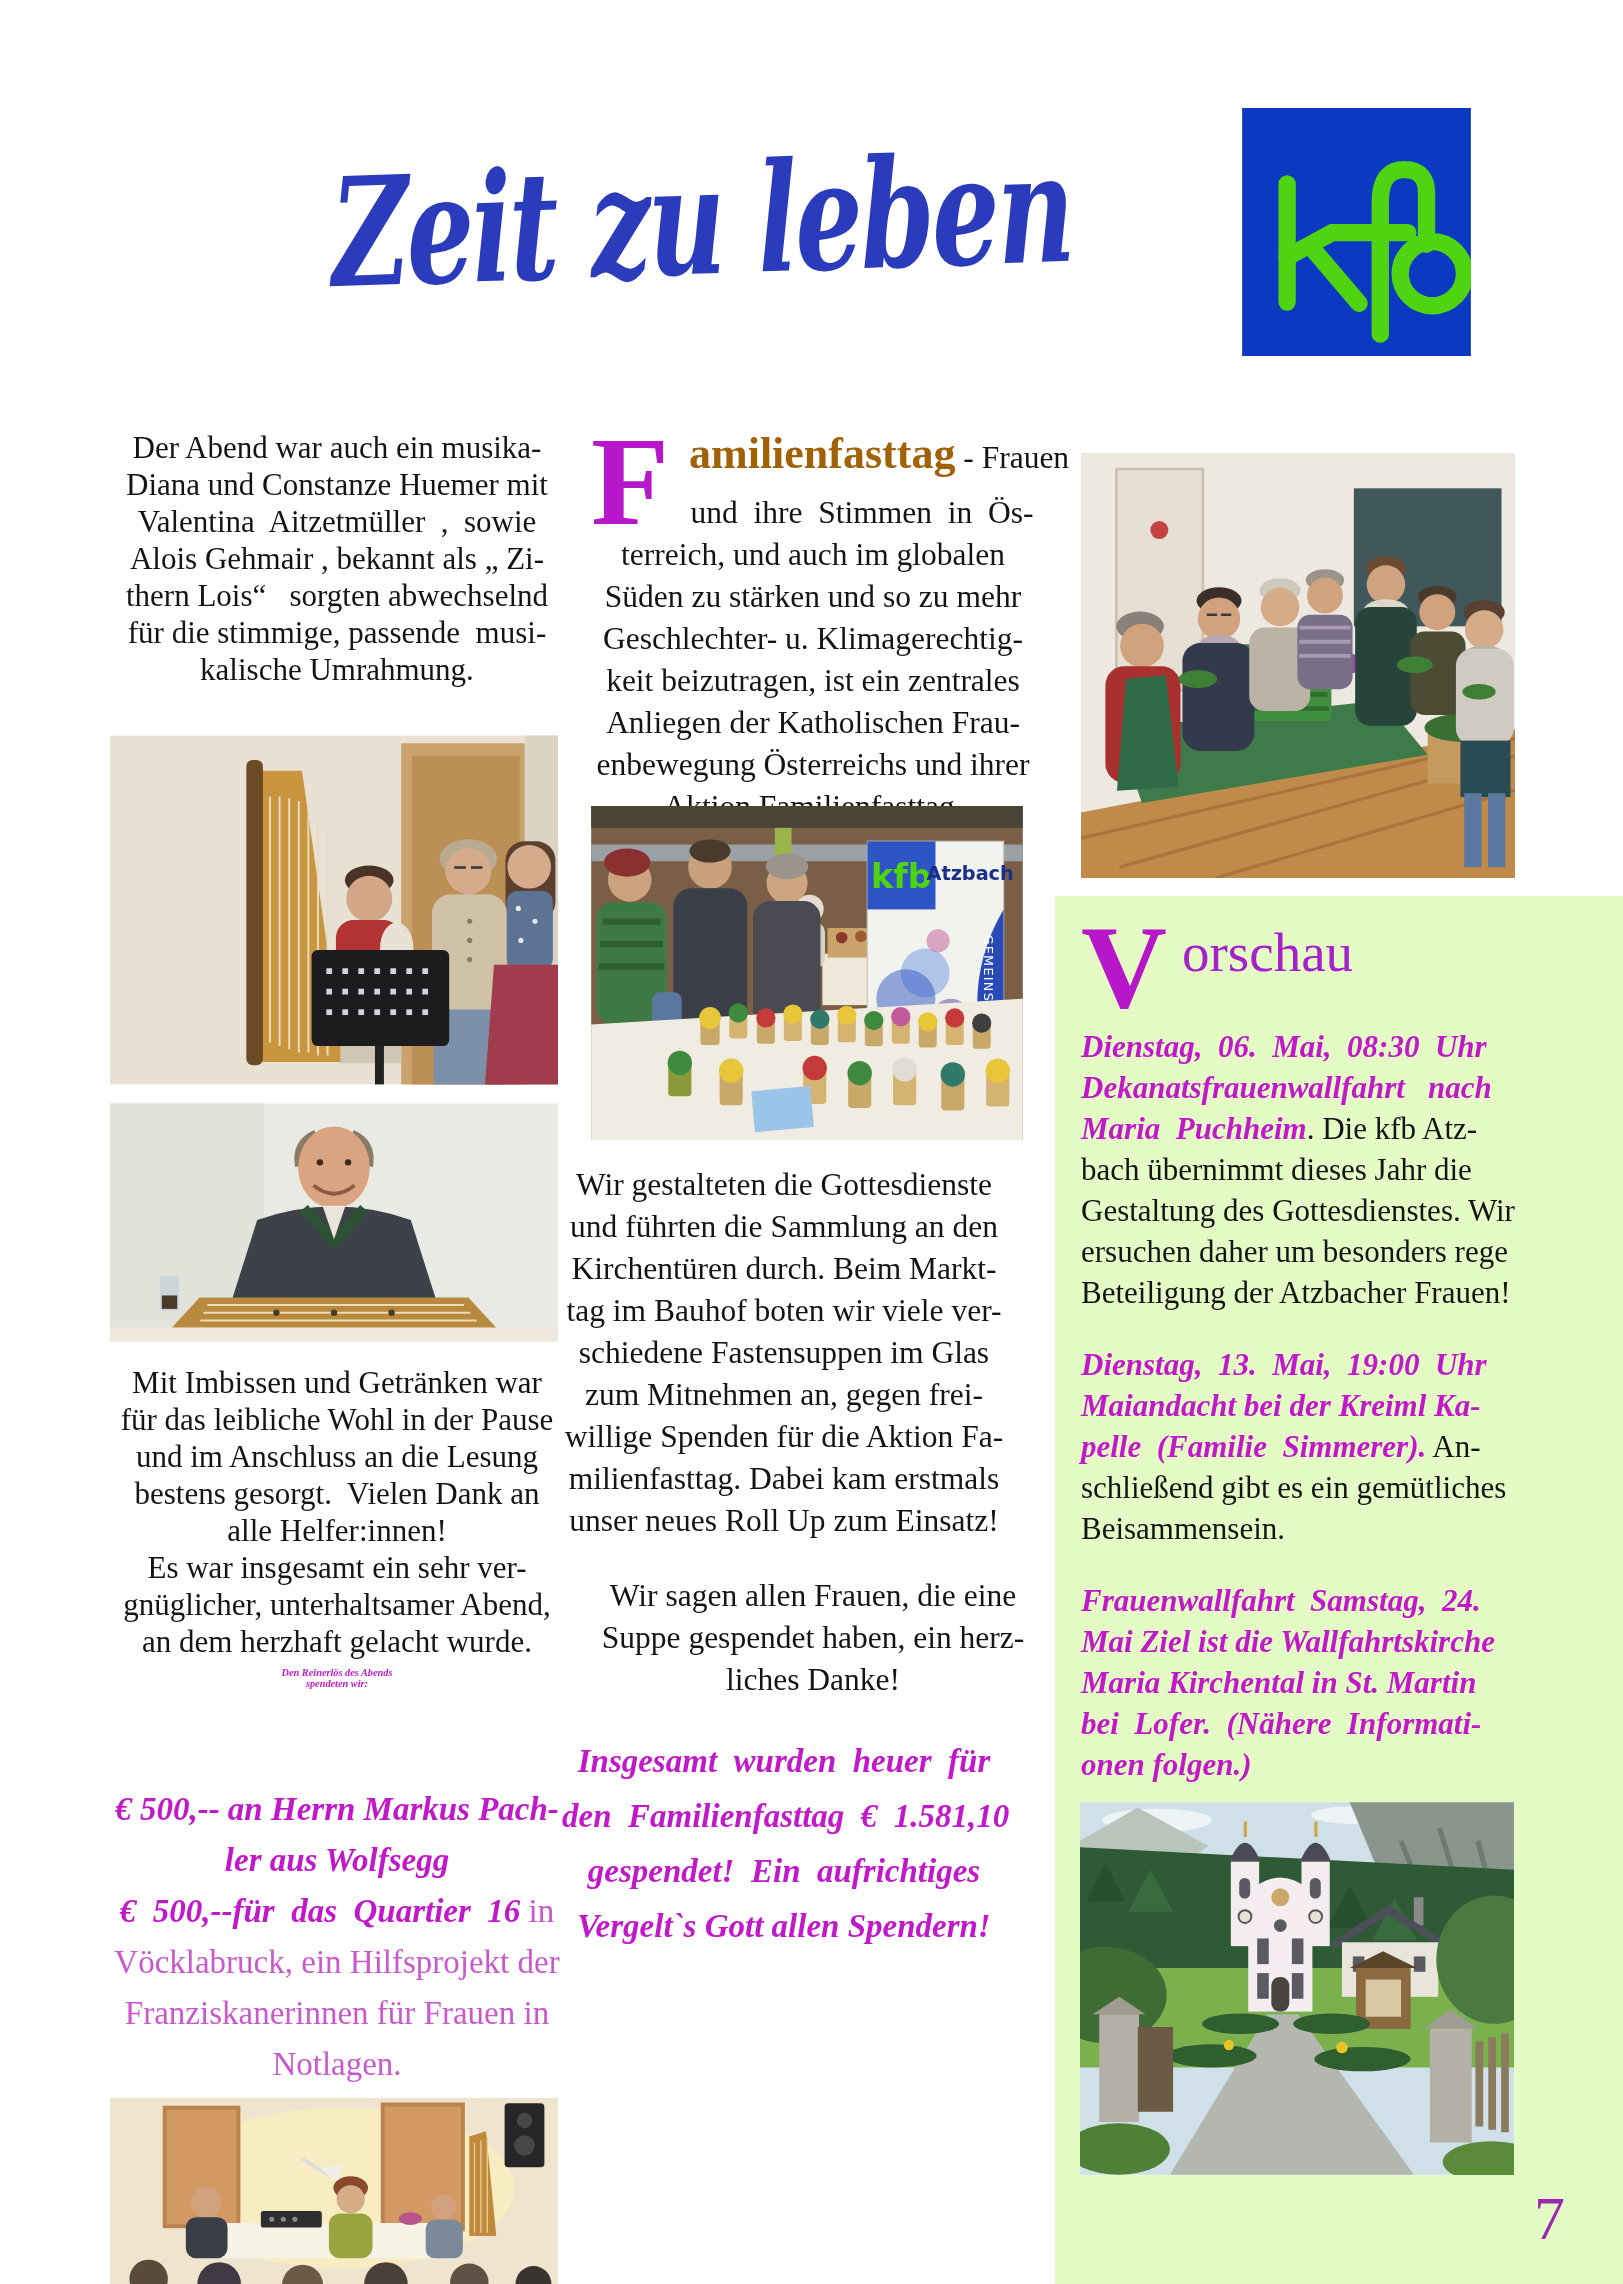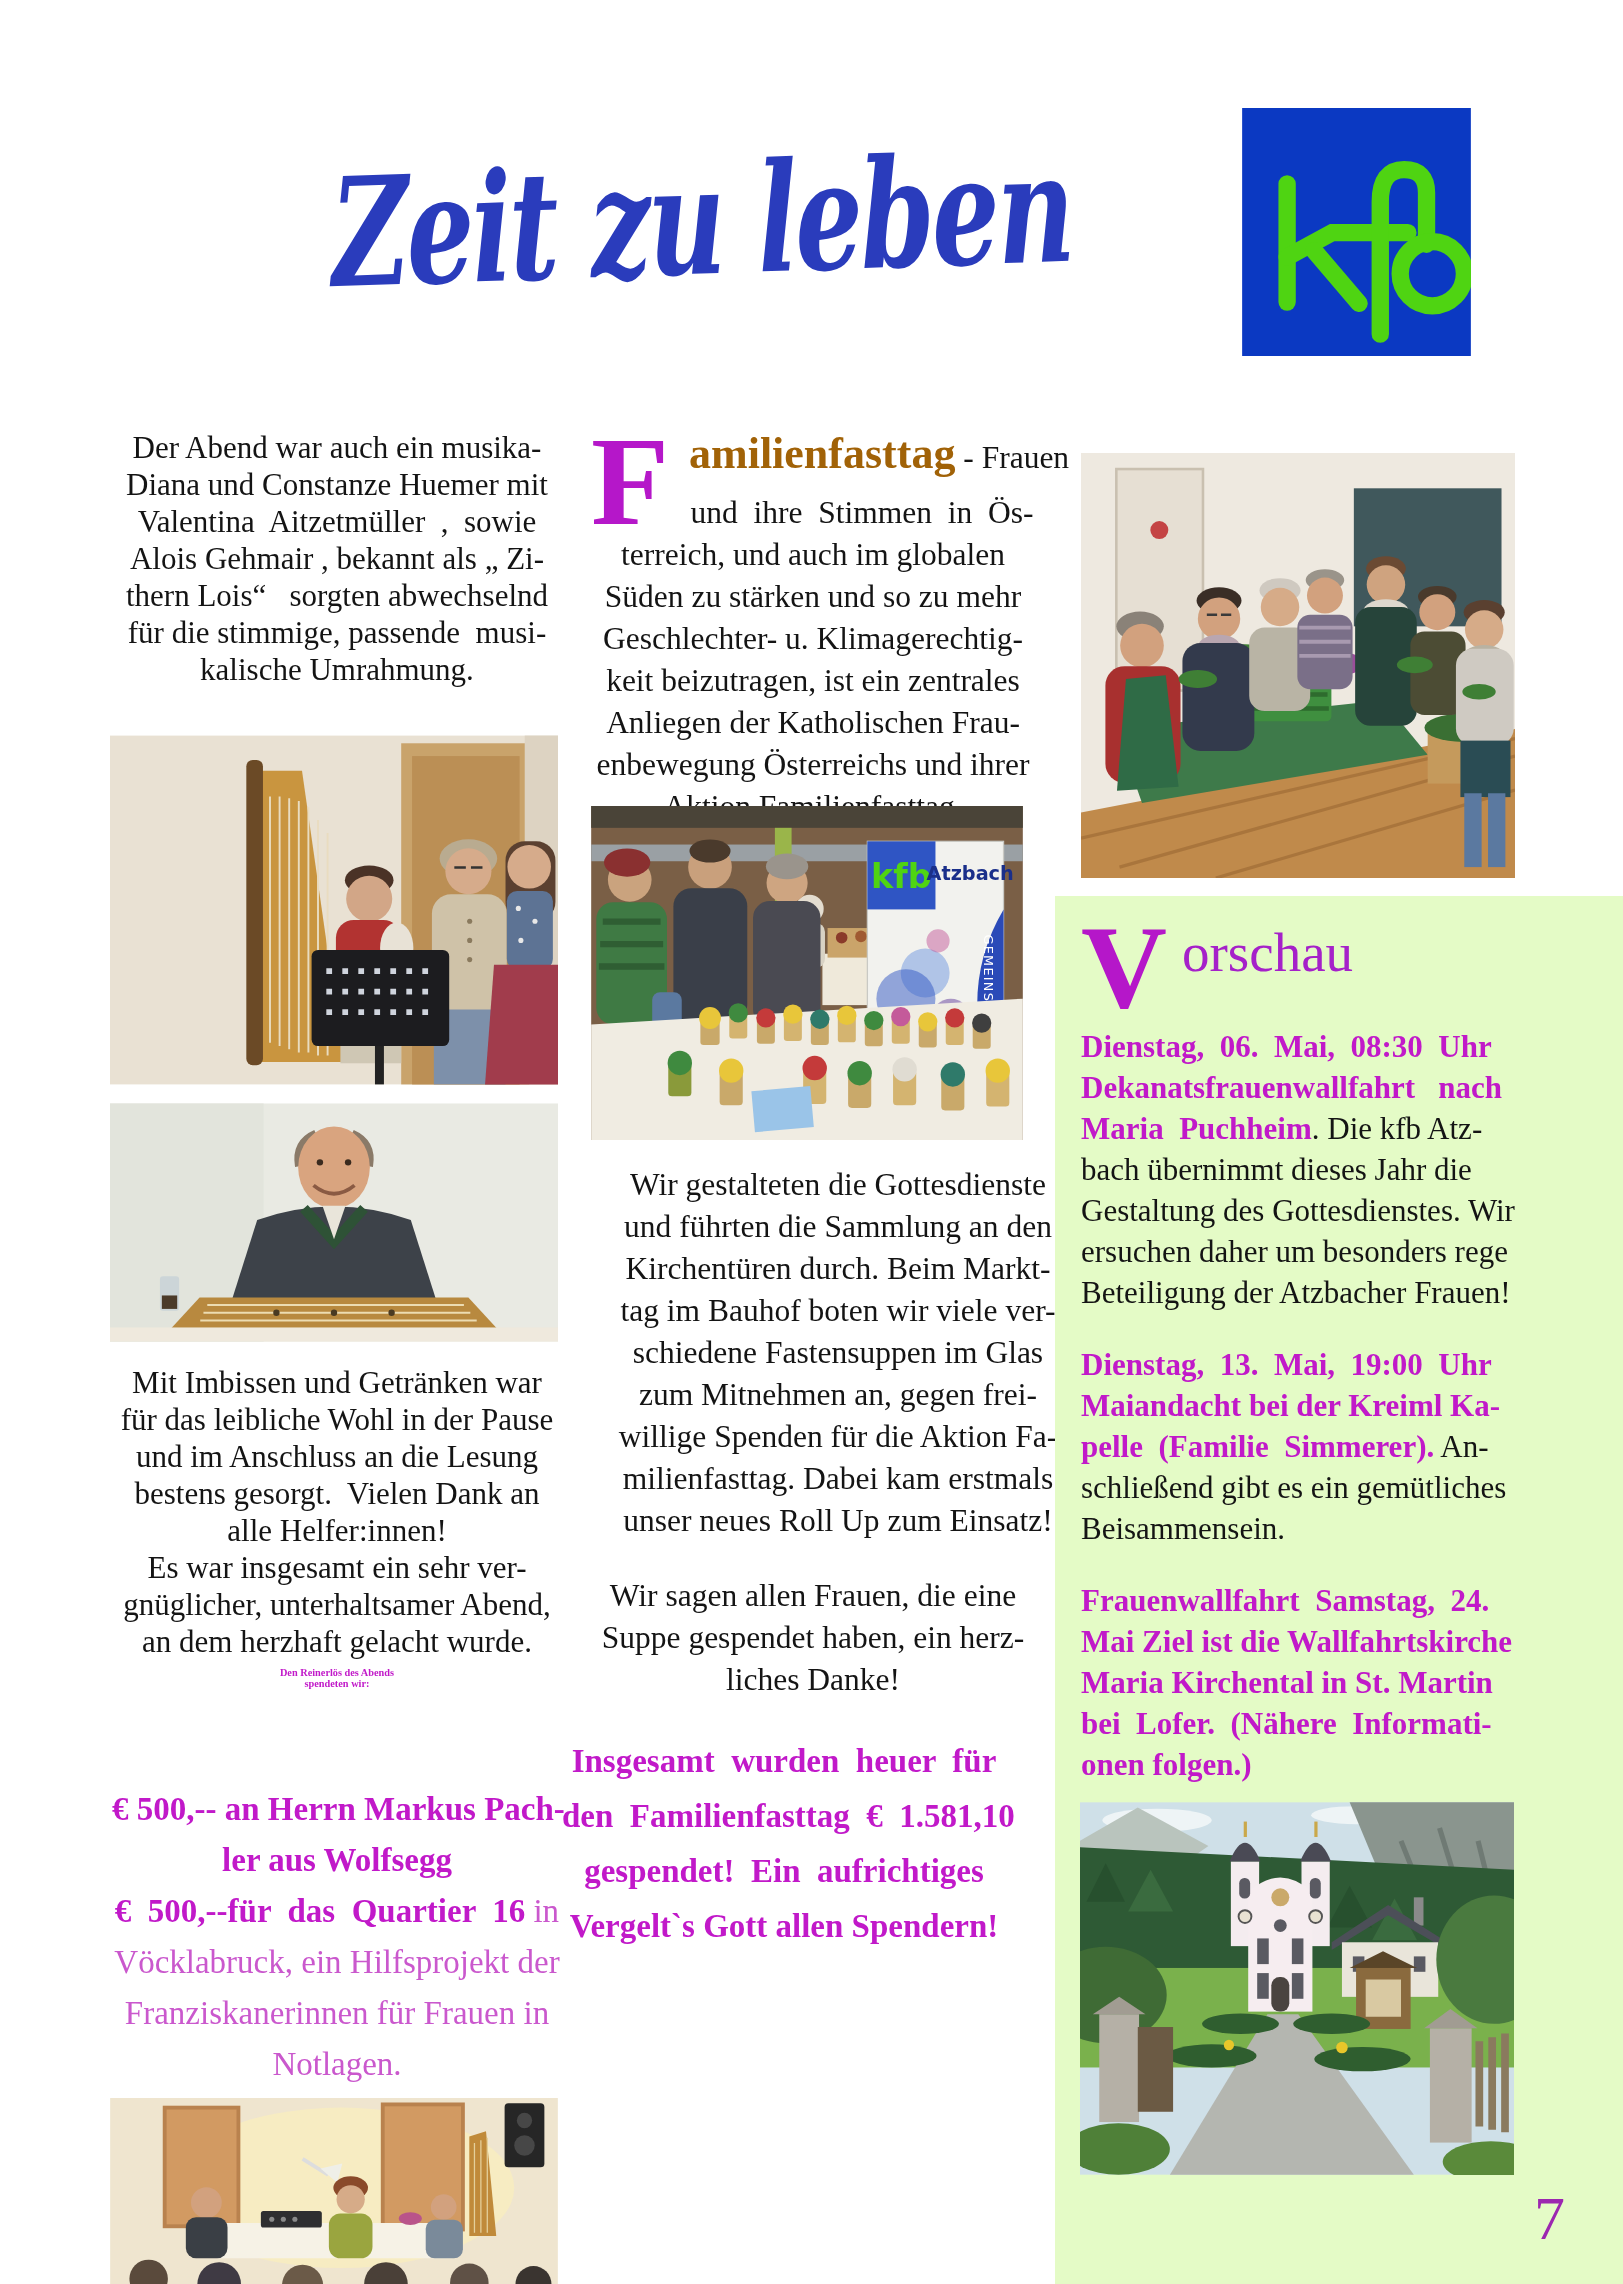--- a/index.html
+++ b/index.html
@@ -5,21 +5,21 @@
   html,body{margin:0;padding:0;background:#9a9a9a;}
   .page{position:relative;width:1624px;height:2284px;background:#ffffff;overflow:hidden;
         font-family:"Liberation Serif",serif;color:#141414;}
   .abs{position:absolute;text-align:center;}
   .ln{white-space:pre;}
   .s58 .ln,.ln.s58{font-size:31px;line-height:37px;}
   .s65 .ln,.ln.s65{font-size:31.5px;line-height:42px;}
   .s64 .ln,.ln.s64{font-size:31px;line-height:41px;}
   .s80 .ln,.ln.s80{font-size:33px;line-height:51px;}
   .s86 .ln,.ln.s86{font-size:33px;line-height:55px;}
-  .bold{font-weight:bold;}
+  .bold{font-weight:bold;font-style:italic;}
   .mag{color:#c119c9;}
   .magl{color:#ca58cd;}
   .vio{color:#a521c9;}
   .blk{color:#141414;}
   .relwrap{position:relative;}
   .dropcap{position:absolute;left:0;top:-9px;font-weight:bold;color:#b517c9;line-height:1;}
   .ind150{padding-left:98px;}
   .h-mag{font-size:44px;font-weight:bold;color:#a16207;}
   .rest{font-size:31.5px;color:#141414;}
   .greenbox{position:absolute;left:1055px;top:896px;width:569px;height:1388px;background:#e4fbc6;}
@@ -273,21 +273,21 @@
       <rect x="470" y="410" width="36" height="56" rx="6" fill="#d4b470"></rect>
         <circle cx="488" cy="410" r="19" fill="#e0dcd2"></circle>
       <rect x="545" y="418" width="36" height="56" rx="6" fill="#c9a96a"></rect>
         <circle cx="563" cy="418" r="19" fill="#2f7a6a"></circle>
       <rect x="615" y="412" width="36" height="56" rx="6" fill="#d4b470"></rect>
         <circle cx="633" cy="412" r="19" fill="#e8c63a"></circle>
     </g>
     <rect x="252" y="440" width="92" height="64" fill="#9ac4e8" transform="rotate(-5 298 472)"></rect>
   </svg>
 
-  <div class="abs s65" style="left:616px;top:1164px;width:444px">
+  <div class="abs s65" style="left:562px;top:1164px;width:444px">
       <div class="ln s65">Wir gestalteten die Gottesdienste</div>
       <div class="ln s65">und führten die Sammlung an den</div>
       <div class="ln s65">Kirchentüren durch. Beim Markt-</div>
       <div class="ln s65">tag im Bauhof boten wir viele ver-</div>
       <div class="ln s65">schiedene Fastensuppen im Glas</div>
       <div class="ln s65">zum Mitnehmen an, gegen frei-</div>
       <div class="ln s65">willige Spenden für die Aktion Fa-</div>
       <div class="ln s65">milienfasttag. Dabei kam erstmals</div>
       <div class="ln s65">unser neues Roll Up zum Einsatz!</div>
     </div>

